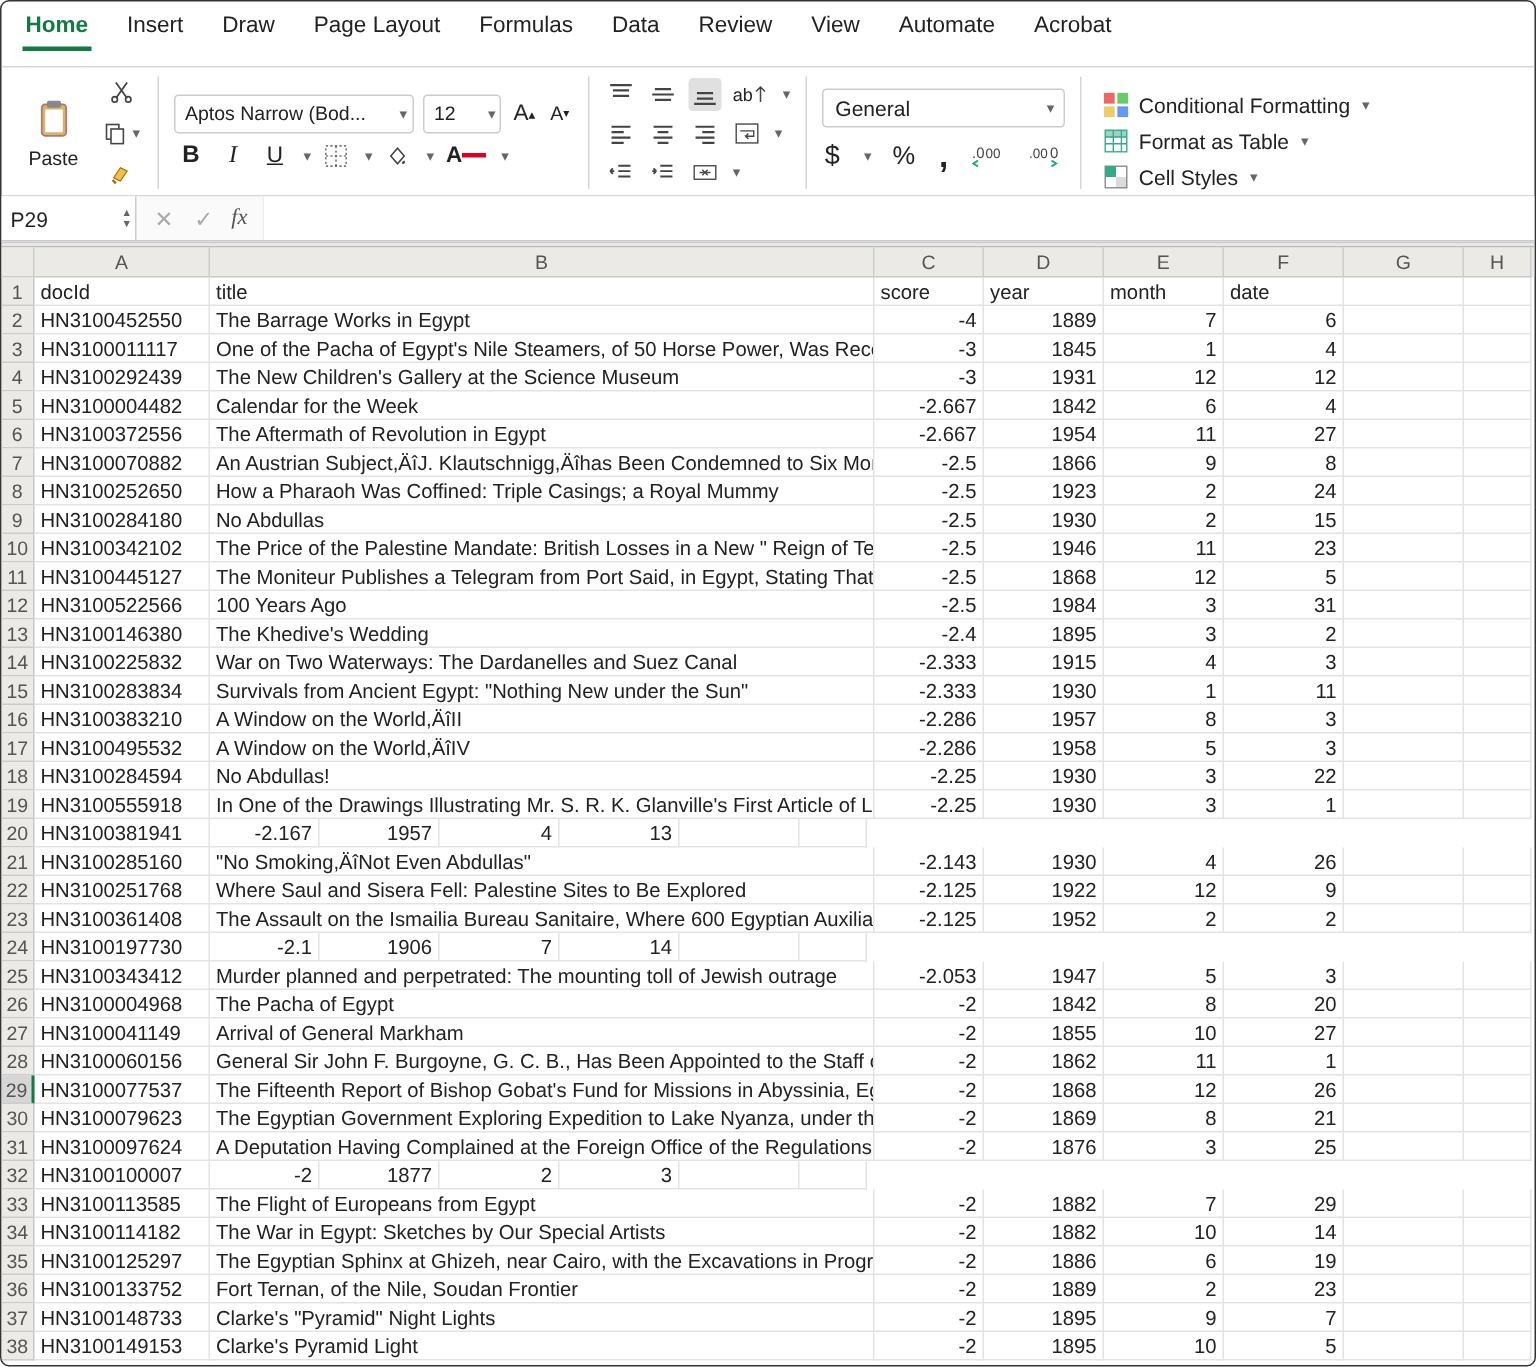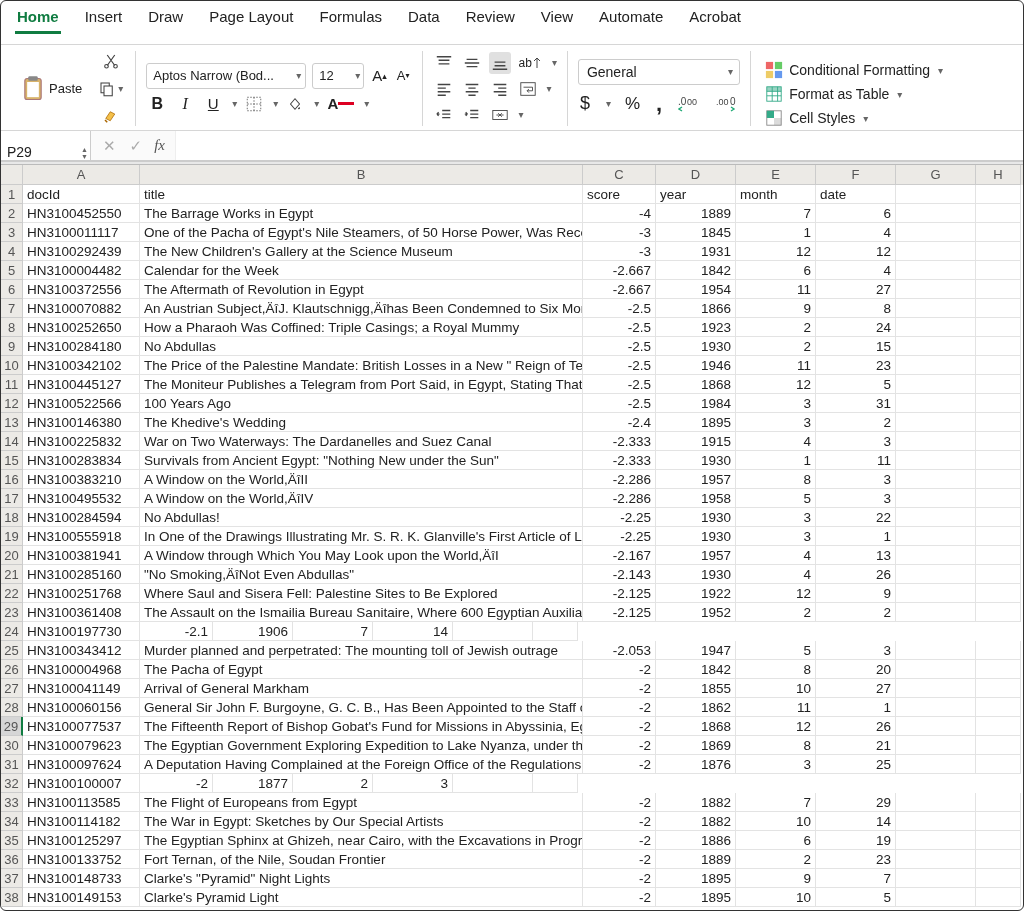--- a/index.html
+++ b/index.html
@@ -39,21 +39,21 @@
     display: flex;
     flex-direction: column;
     justify-content: center;
     padding: 0 10px;
     border-right: 1px solid #d6d6d6;
     gap: 4px;
   }
   .group:last-child { border-right: none; margin-top: 11px; }
   .row { display: flex; align-items: center; gap: 6px; }
   .btn { display: flex; align-items: center; justify-content: center; padding: 2px; border-radius: 3px; cursor: pointer; }
-  .clipboard-big { display: flex; align-items: center; gap: 2px; }
+  .clipboard-big { display: flex; flex-direction: column; align-items: center; gap: 2px; }
   .font-select { height: 26px; border: 1px solid #ccc; border-radius: 3px; padding: 0 18px 0 6px; font-size: 13px; background: #fff; position: relative; display: flex; align-items: center; }
   .font-select::after { content: "▾"; position: absolute; right: 4px; font-size: 10px; color: #666; }
   .small-select { height: 26px; width: 52px; border: 1px solid #ccc; border-radius: 3px; padding: 0 16px 0 6px; font-size: 13px; background: #fff; position: relative; display: flex; align-items: center; }
   .small-select::after { content: "▾"; position: absolute; right: 3px; font-size: 10px; color: #666; }
   .num-fmt { height: 26px; width: 162px; border: 1px solid #ccc; border-radius: 3px; padding: 0 18px 0 8px; font-size: 14px; background: #fff; position: relative; display: flex; align-items: center; }
   .num-fmt::after { content: "▾"; position: absolute; right: 6px; font-size: 10px; color: #666; }
   .icon { width: 18px; height: 18px; display: inline-block; }
   .styles-item { display: flex; align-items: center; gap: 6px; font-size: 14px; padding: 2px 4px; cursor: pointer; }
   .chev { font-size: 10px; color: #666; margin-left: 2px; }
   
@@ -62,21 +62,21 @@
     align-items: center;
     height: 30px;
     border-bottom: 1px solid #ccc;
     background: #fafafa;
   }
   .namebox {
     width: 90px;
     height: 100%;
     border-right: 1px solid #ccc;
     display: flex;
-    align-items: flex-end;
+    align-items: center;
     padding: 0 6px;
     font-size: 14px;
     background: #fff;
     position: relative;
   }
   .namebox .spin { position: absolute; right: 2px; display: flex; flex-direction: column; font-size: 7px; color: #666; }
   .fb-btns { display: flex; align-items: center; gap: 10px; padding: 0 10px; color: #888; }
   .fx { font-style: italic; font-family: "Times New Roman", serif; font-size: 15px; color: #555; }
   .formula-input { flex: 1; height: 100%; border: none; background: #fff; border-left: 1px solid #eee; }
   .fbar-divider { height: 4px; background: #e8e8e8; border-top: 1px solid #ccc; border-bottom: 1px solid #bbb; }
@@ -554,21 +554,20 @@
         <div class="c wC num">-2.25</div>
         <div class="c wD num">1930</div>
         <div class="c wE num">3</div>
         <div class="c wF num">1</div>
         <div class="c wG"></div>
         <div class="c wH"></div>
       </div>
       <div class="r">
         <div class="rh">20</div>
         <div class="c wA">HN3100381941</div>
-        <div class="c wB">A Window through Which You May Look upon the World,ÄîI</div>
         <div class="c wC num">-2.167</div>
         <div class="c wD num">1957</div>
         <div class="c wE num">4</div>
         <div class="c wF num">13</div>
         <div class="c wG"></div>
         <div class="c wH"></div>
       </div>
       <div class="r">
         <div class="rh">21</div>
         <div class="c wA">HN3100285160</div>

